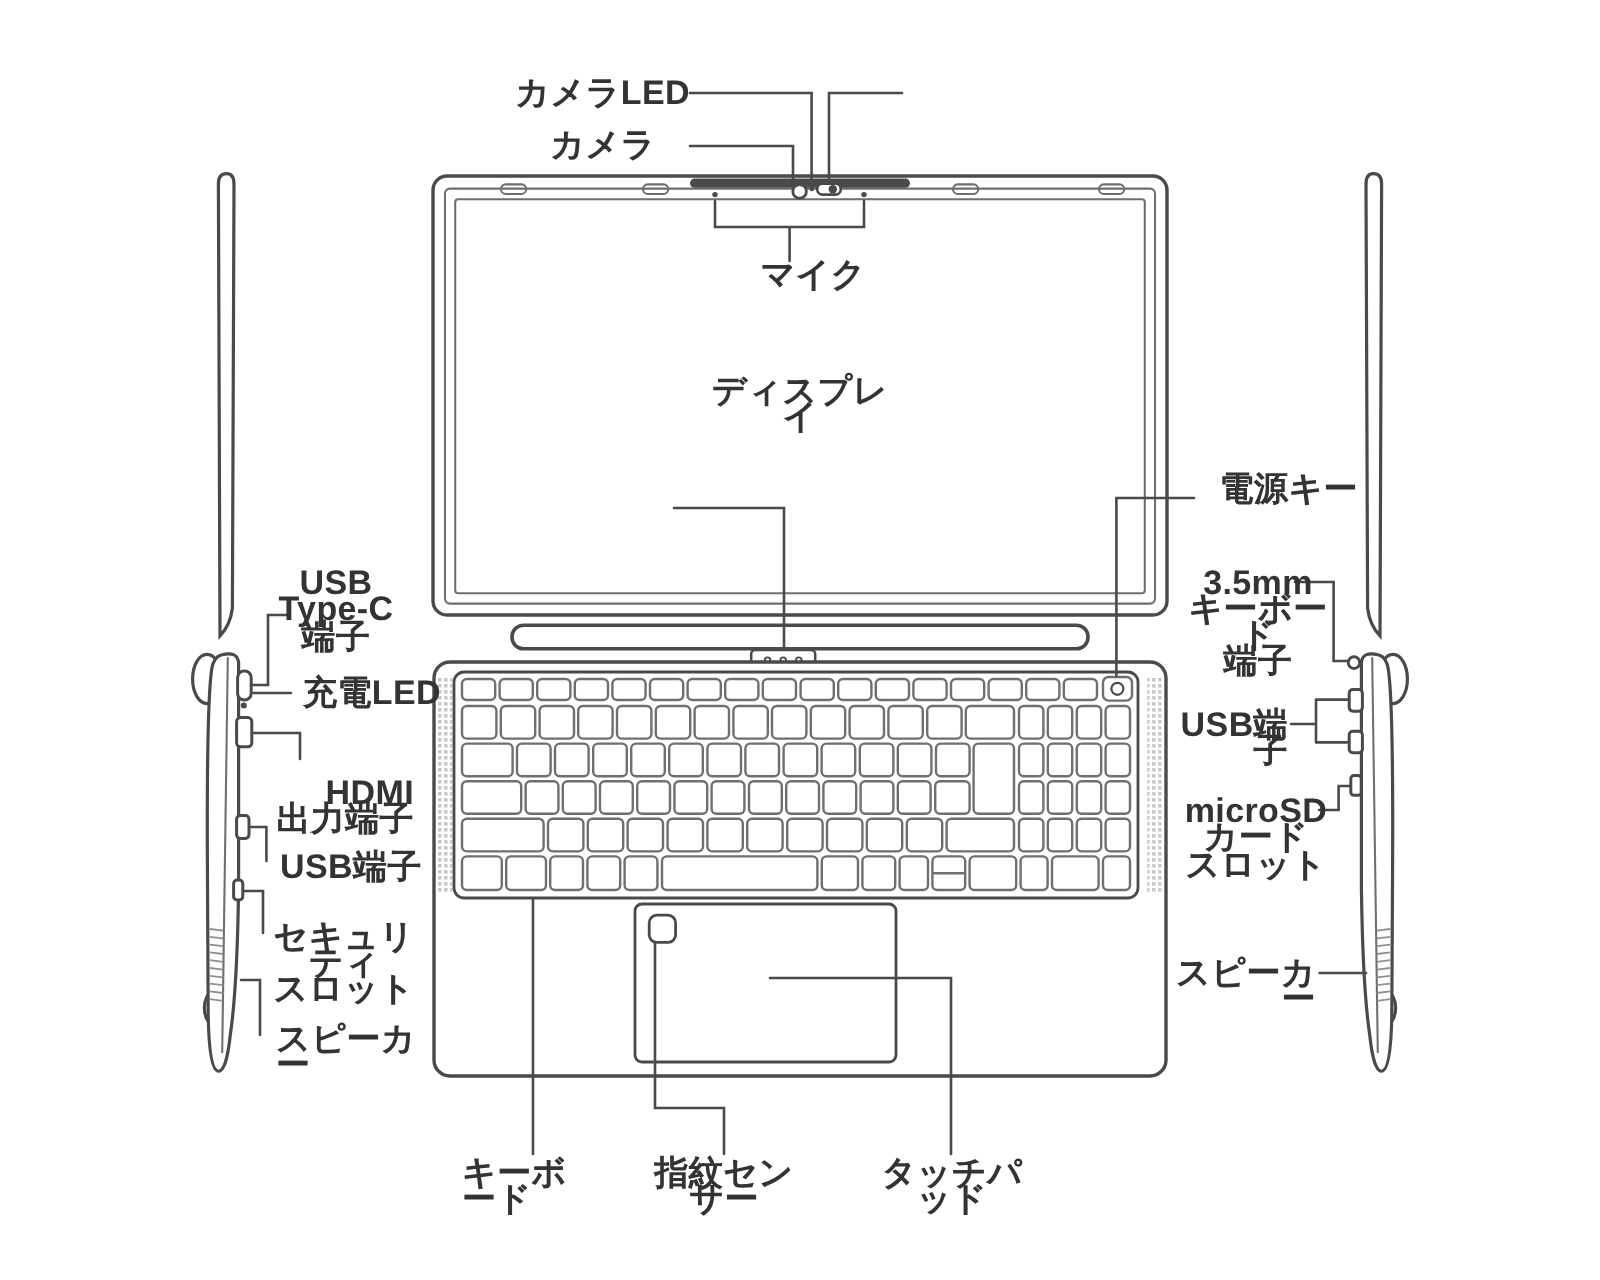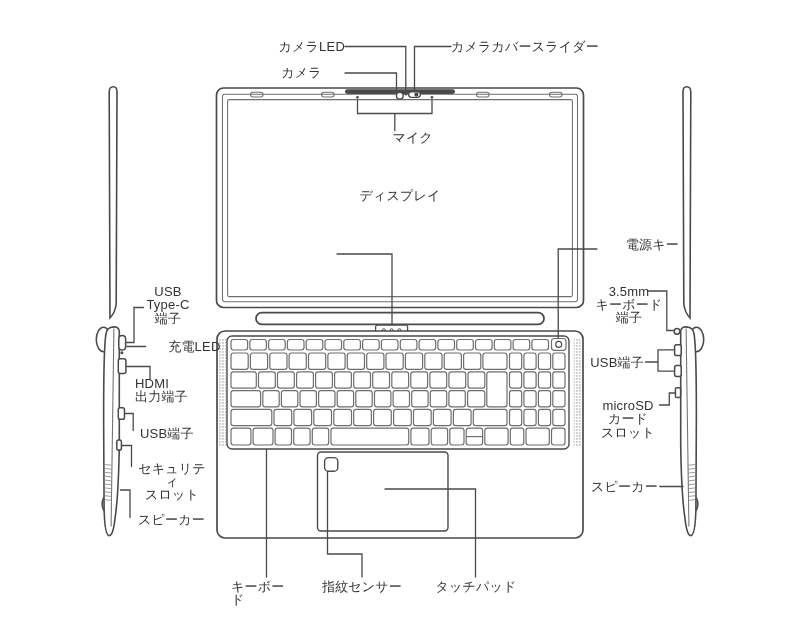--- a/index.html
+++ b/index.html
@@ -8,21 +8,21 @@
   svg{position:absolute;left:0;top:0;}
   .ln{stroke:var(--line);fill:none;stroke-width:1.3;stroke-linecap:round;}
   .shape{stroke:var(--line);fill:#fff;stroke-width:1.6;}
   .thin{stroke:#6f6f6f;fill:none;stroke-width:1.05;}
   .box{stroke:var(--line);fill:#fff;stroke-width:1.25;}
   .port{stroke:var(--line);fill:#fff;stroke-width:1.5;}
   .dot{stroke:var(--line);fill:none;stroke-width:.95;}
   .fillc{fill:var(--line);stroke:none;}
   .hatch line{stroke:#8f8f8f;stroke-width:.9;}
   #kb-keys rect, #kb-keys line, .keylike{stroke:var(--key);fill:#fff;stroke-width:1.2;}
-  .lbl{position:absolute;font-size:13px;line-height:13.4px;font-weight:400;color:var(--text);
+  .lbl{position:absolute;font-size:17px;line-height:13.4px;font-weight:700;color:var(--text);
        white-space:pre-line;letter-spacing:.2px;}
 </style>
 </head>
 <body>
 
 <div class="stage">
 <svg width="800" height="640" viewBox="0 0 800 640">
   <defs>
     <pattern id="gd" width="3" height="3" patternUnits="userSpaceOnUse">
       <rect width="1.8" height="1.8" fill="var(--grille)"></rect>
@@ -236,30 +236,29 @@
     <path class="ln" d="M122,445.5 H131.5 V466.5"></path>
     <path class="ln" d="M120.5,490 H130 V517.5"></path>
     <path class="ln" d="M647.5,291 H666.8 V330.5 H673.2"></path>
     <path class="ln" d="M645.5,362 H658 M658,349.8 V371.2 M658,349.8 H673.8 M658,371.2 H673.8"></path>
     <path class="ln" d="M659.5,405 H669.3 V393 H674.8"></path>
     <path class="ln" d="M659.8,486.5 H683"></path>
   </g>
 </svg>
 
 <div class="lbl" style="left:245px;top:39.5px;width:100px;text-align:right">カメラLED</div>
-<div class="lbl" style="left:451px;top:39.5px;width:170px;text-align:left">カメラカバースライダー</div>
 <div class="lbl" style="left:258px;top:66px;width:87px;text-align:center">カメラ</div>
 <div class="lbl" style="left:365px;top:131px;width:68px;text-align:right">マイク</div>
 <div class="lbl" style="left:355px;top:189px;width:90px;text-align:center">ディスプレイ</div>
 <div class="lbl" style="left:599px;top:238px;width:80px;text-align:right">電源キー</div>
 <div class="lbl" style="left:132px;top:285px;width:72px;text-align:center">USB
 Type-C
 端子</div>
 <div class="lbl" style="left:148.5px;top:340px;width:72px;text-align:right">充電LED</div>
-<div class="lbl" style="left:135px;top:377px;width:72px;text-align:left">HDMI
+<div class="lbl" style="left:135px;top:390px;width:72px;text-align:right">HDMI
 出力端子</div>
 <div class="lbl" style="left:140px;top:427px;width:72px;text-align:left">USB端子</div>
 <div class="lbl" style="left:132px;top:461.5px;width:80px;text-align:center">セキュリティ
 スロット</div>
 <div class="lbl" style="left:138px;top:512.5px;width:72px;text-align:left">スピーカー</div>
 <div class="lbl" style="left:589px;top:284.5px;width:80px;text-align:center;line-height:13px">3.5mm
 キーボード
 端子</div>
 <div class="lbl" style="left:582px;top:356px;width:62px;text-align:right">USB端子</div>
 <div class="lbl" style="left:588px;top:399px;width:80px;text-align:center">microSD

